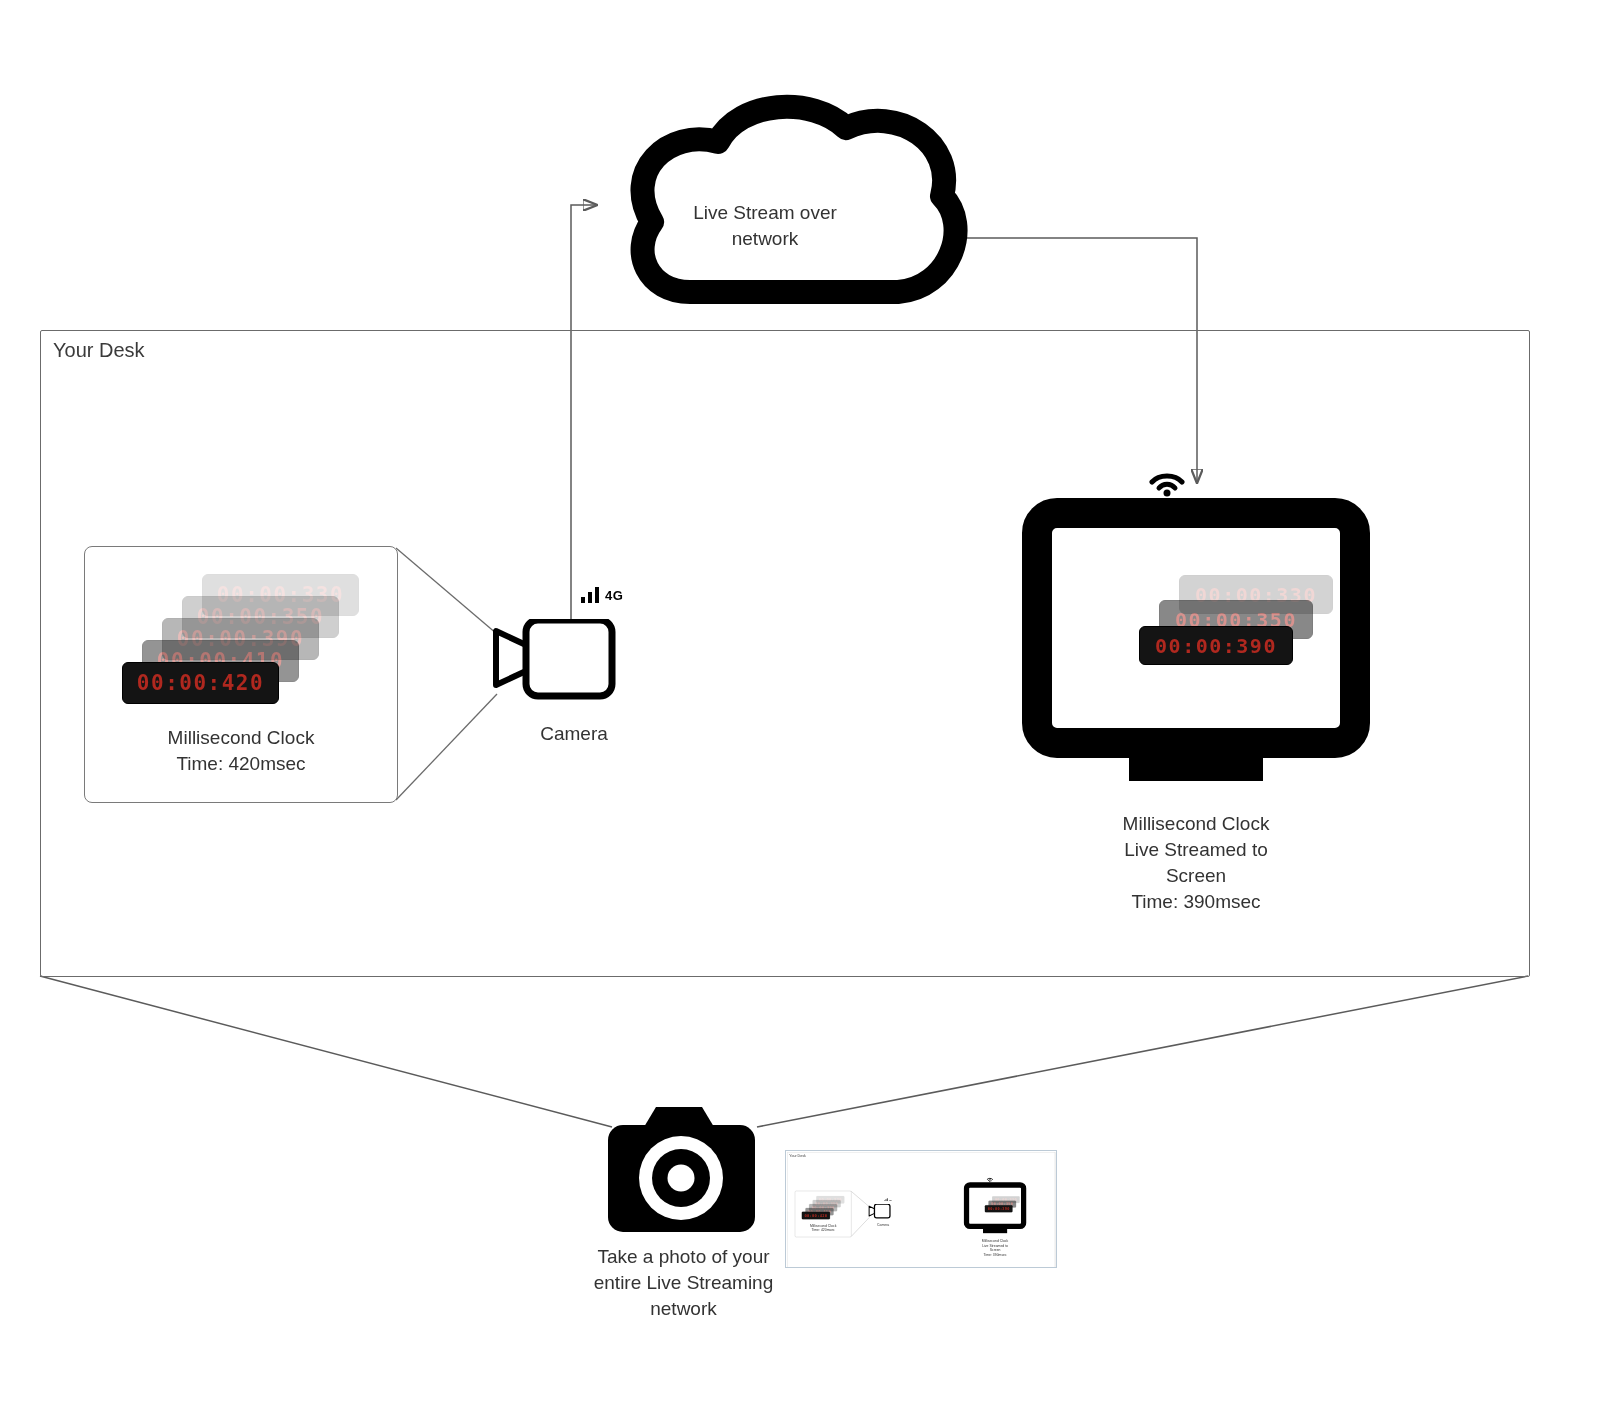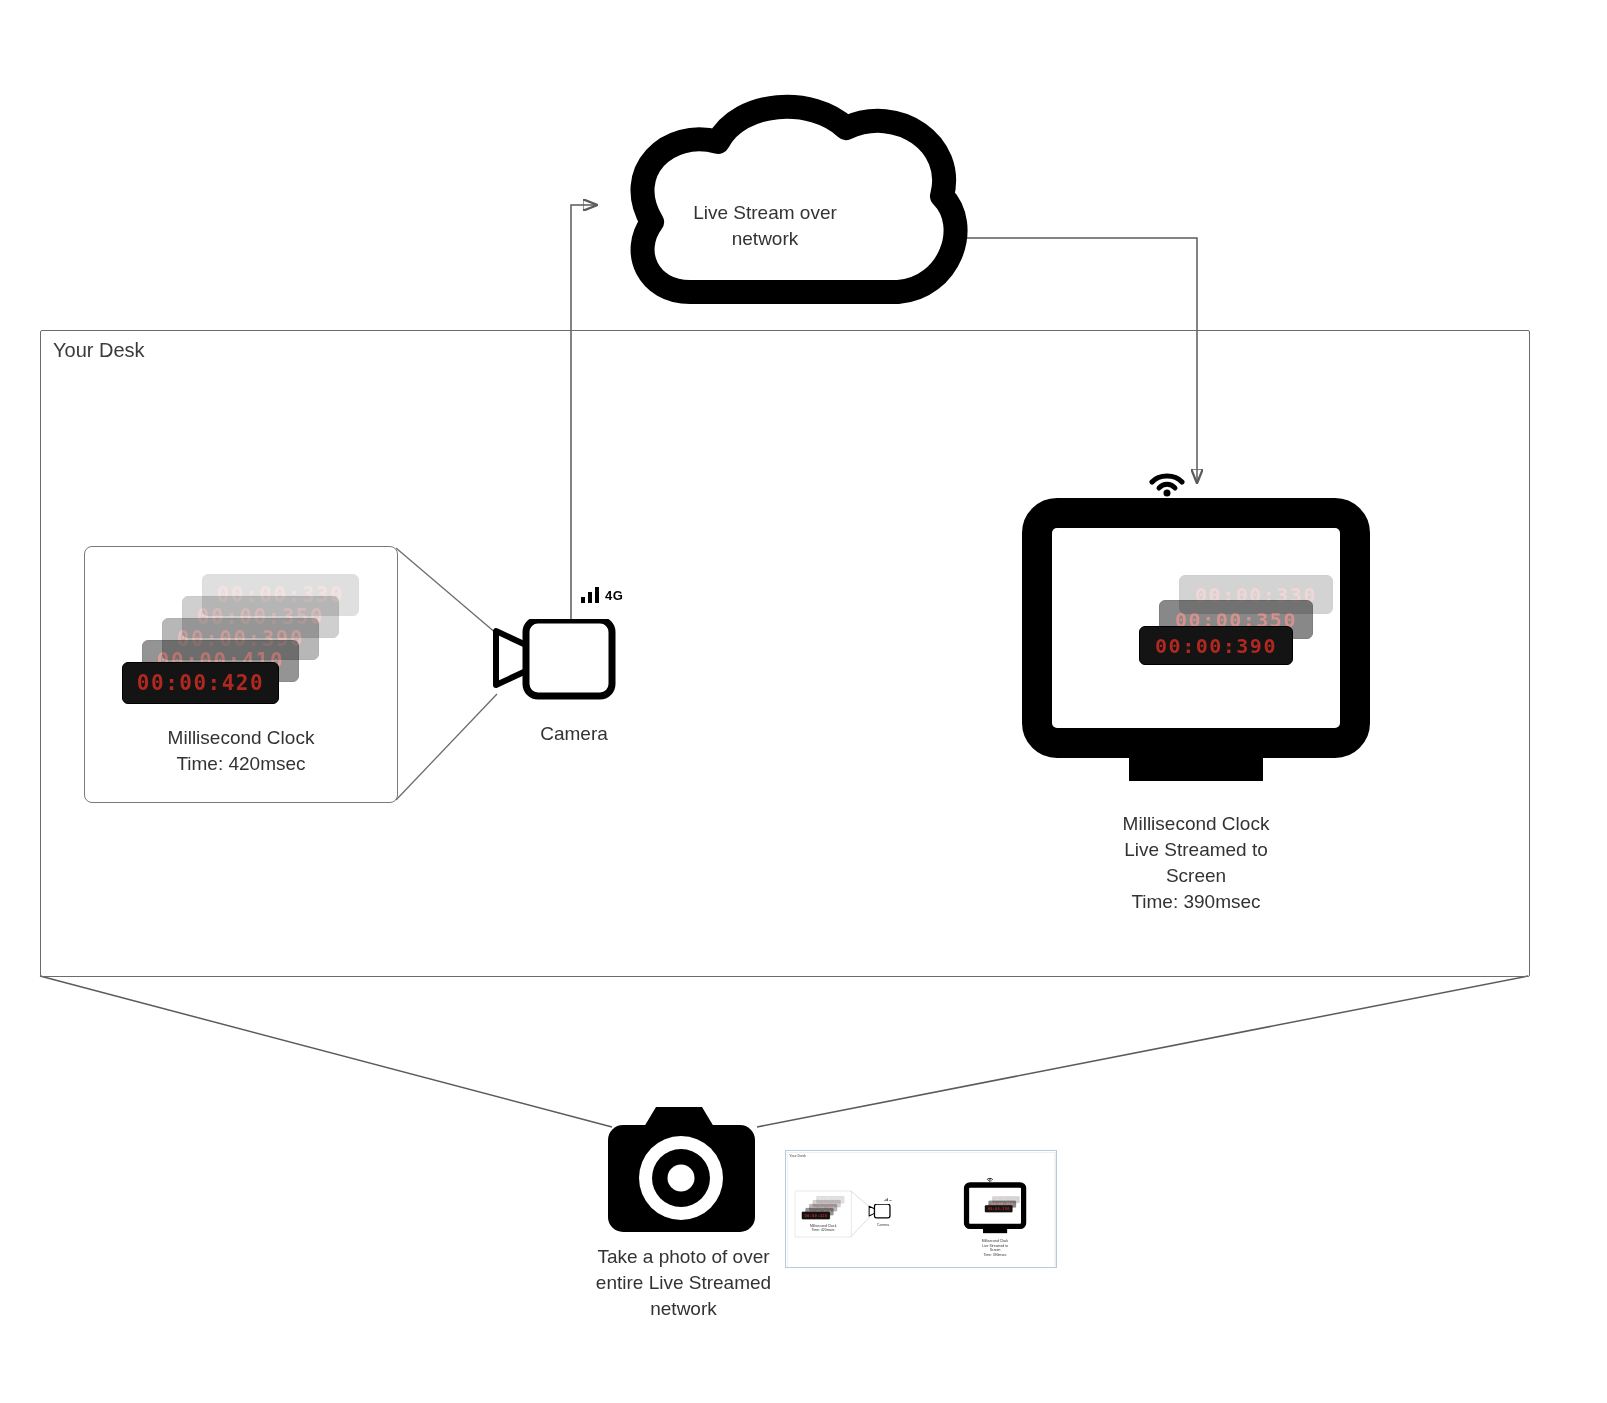--- a/index.html
+++ b/index.html
@@ -149,22 +149,22 @@
   </div>
 
   <svg class="photo-svg" width="165" height="145" viewBox="0 0 165 145">
     <polygon points="46,31 58,11 104,11 116,31" fill="#000000"></polygon>
     <rect x="10" y="29" width="147" height="107" rx="15" fill="#000000"></rect>
     <circle cx="83" cy="82" r="42" fill="#ffffff"></circle>
     <circle cx="83" cy="82" r="29" fill="#000000"></circle>
     <circle cx="83" cy="82" r="13.5" fill="#ffffff"></circle>
   </svg>
   <div class="photo-caption">
-    <div>Take a photo of over</div>
-    <div>entire Live Streamed</div>
+    <div>Take a photo of your</div>
+    <div>entire Live Streaming</div>
     <div>network</div>
   </div>
 
   <div class="thumbnail">
     <div class="thumb-scale">
         <div class="desk">
       <div class="desk-label">Your Desk</div>
 
       <svg class="desk-lines" viewBox="0 0 1488 645">
         <line x1="355" y1="217" x2="456" y2="303"></line>

